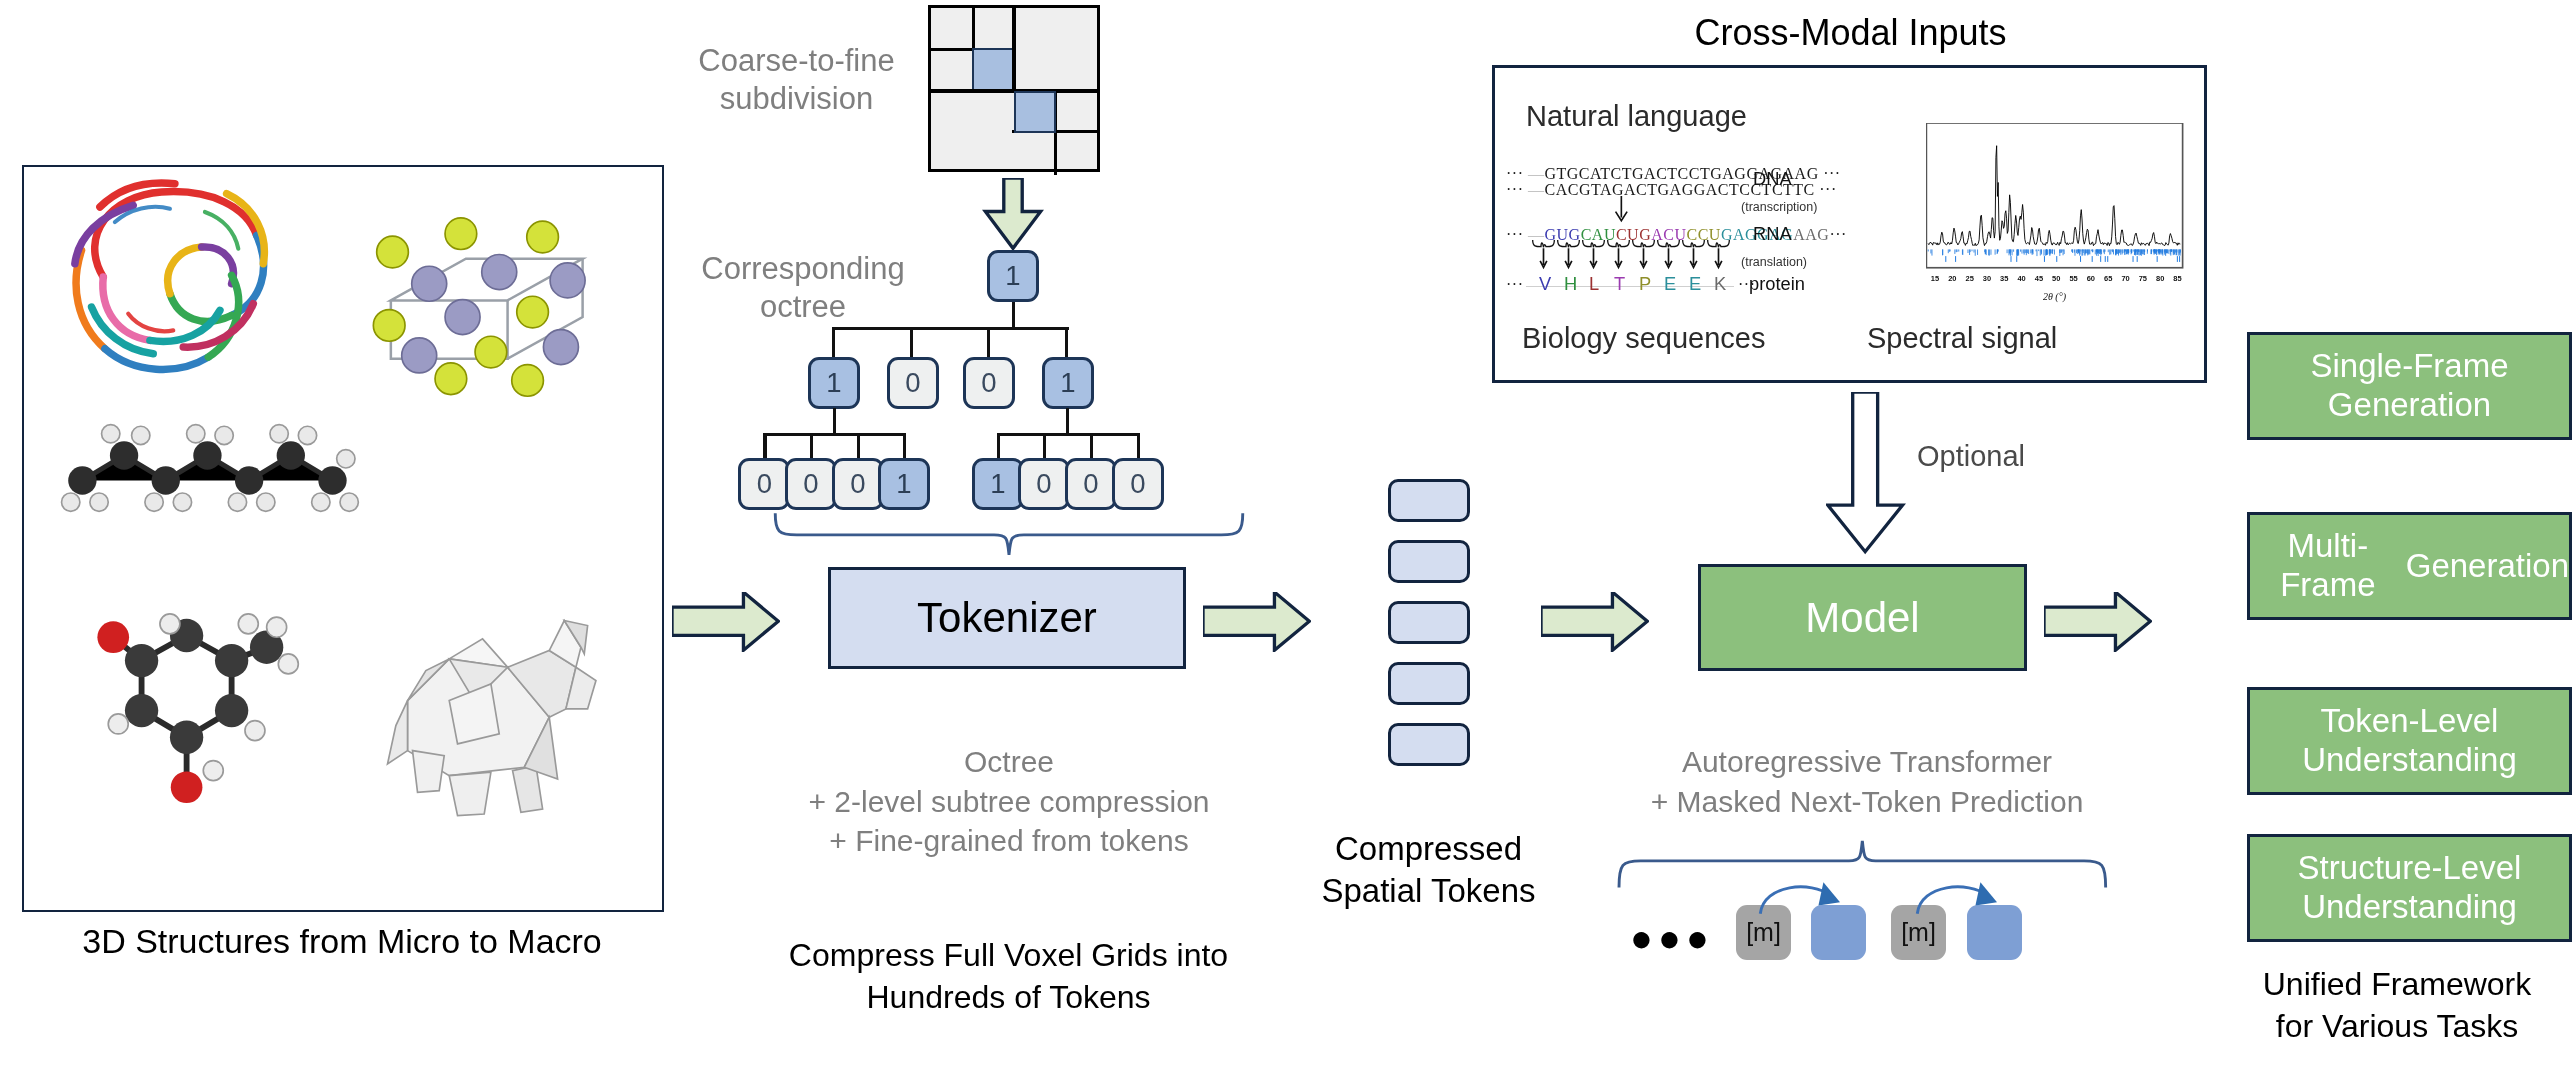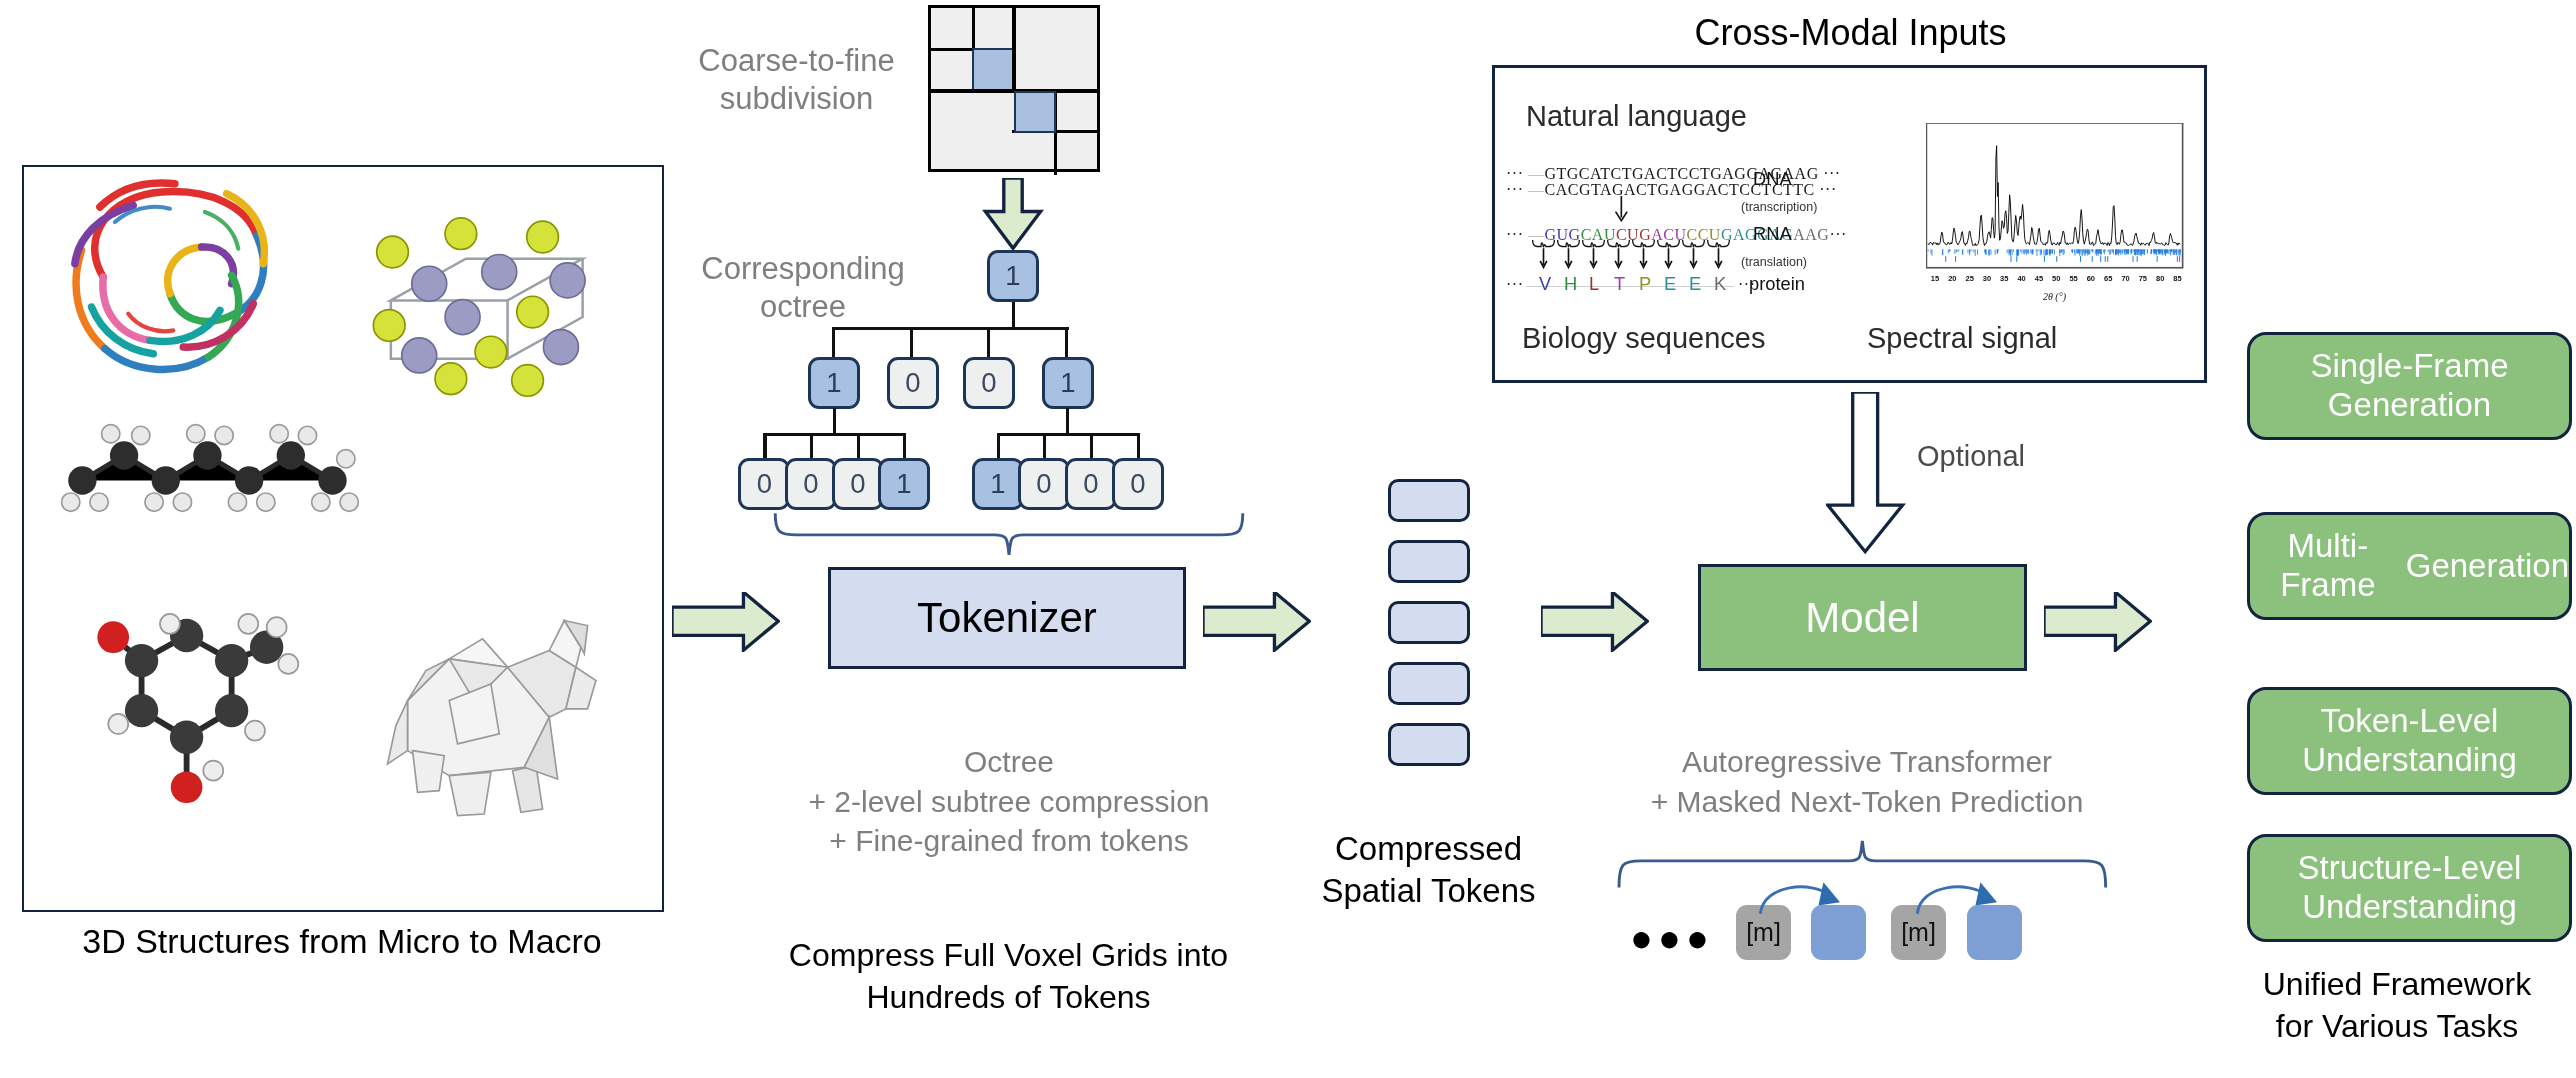--- a/index.html
+++ b/index.html
@@ -75,21 +75,21 @@
 
   
   .artok{position:absolute;width:55px;height:55px;border-radius:11px;
       display:flex;align-items:center;justify-content:center;font-size:25px;
       color:#111;box-sizing:border-box;}
   .artok.mask{background:#a5a5a5;}
   .artok.pred{background:#7e9fd4;}
 
   
   .task{position:absolute;left:2247px;width:325px;height:108px;background:#8cc07d;
-      border:3.3px solid #12243f;border-radius:19px;box-sizing:border-box;
+      border:3.3px solid #12243f;border-radius:0;box-sizing:border-box;
       color:#fff;font-size:33px;line-height:1.18;}
   #tasks-caption{left:2218px;top:964px;width:358px;font-size:32px;line-height:1.3;
       text-align:center;color:#000;}
   .ellipsis-dots{position:absolute;font-size:38px;letter-spacing:5px;color:#000;}
 </style>
 </head>
 <body>
 
 <div class="abs" id="structures-panel">
   <svg width="637" height="742" viewBox="0 0 764 890">

